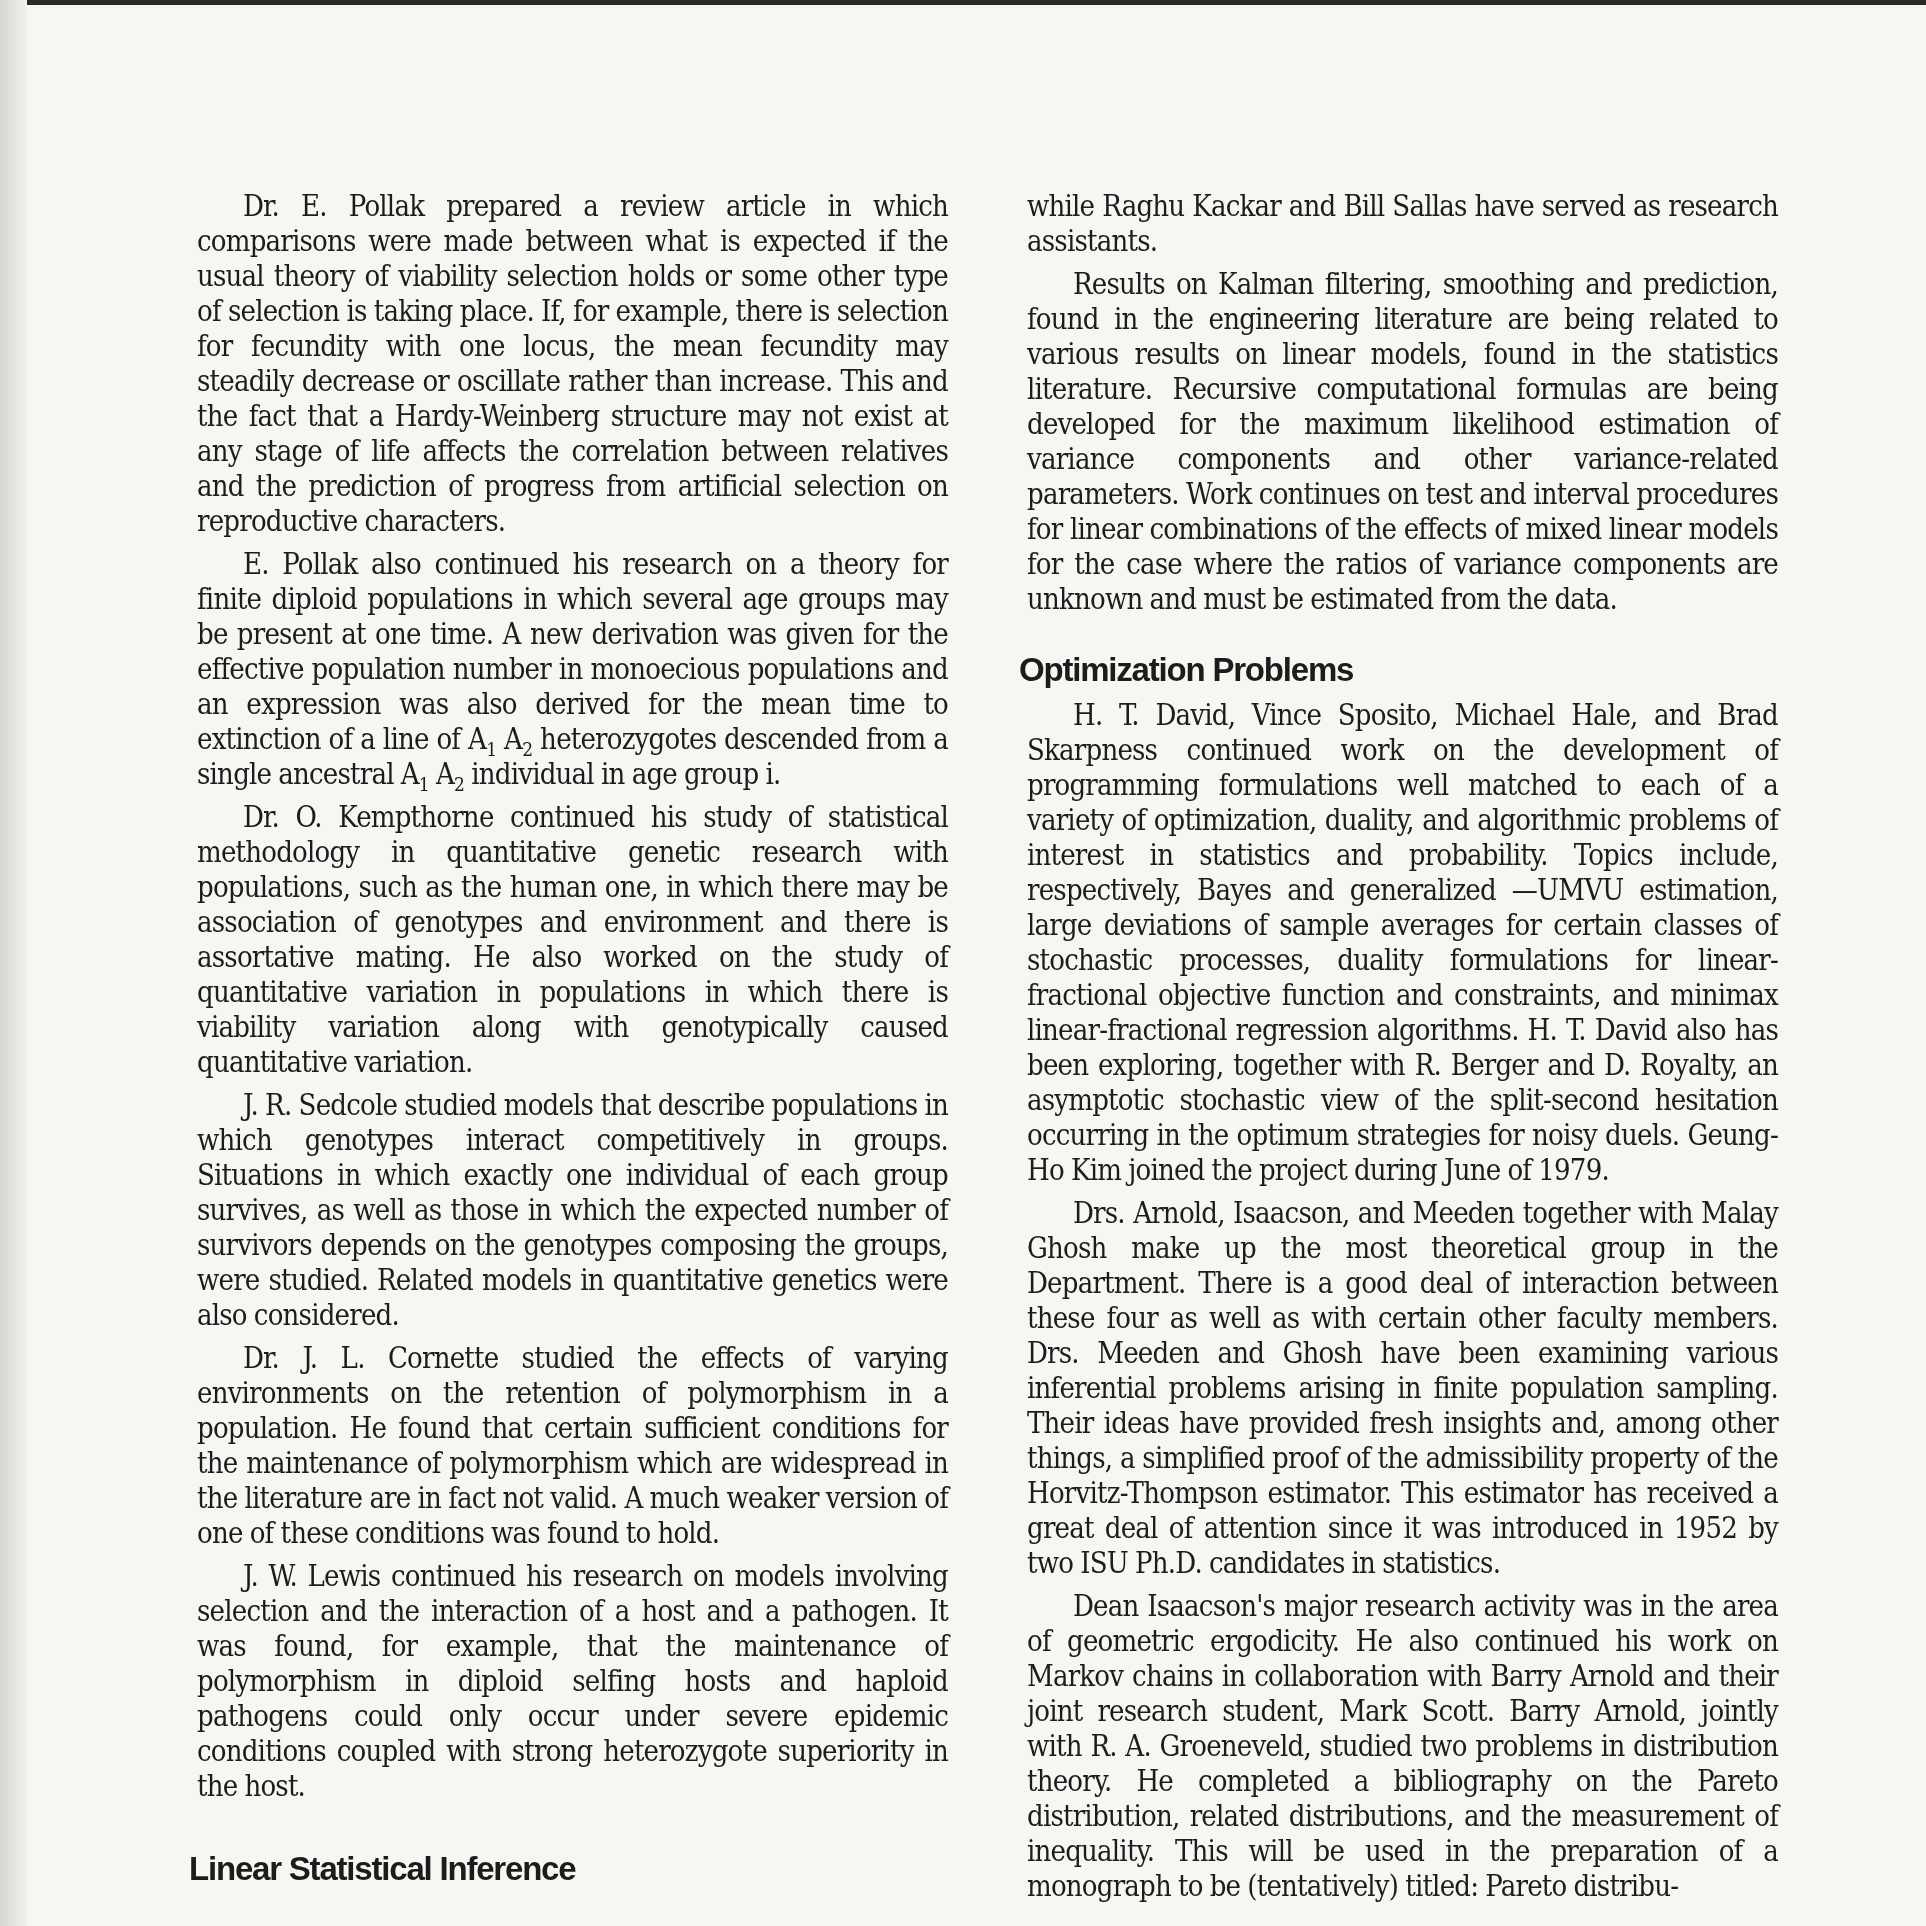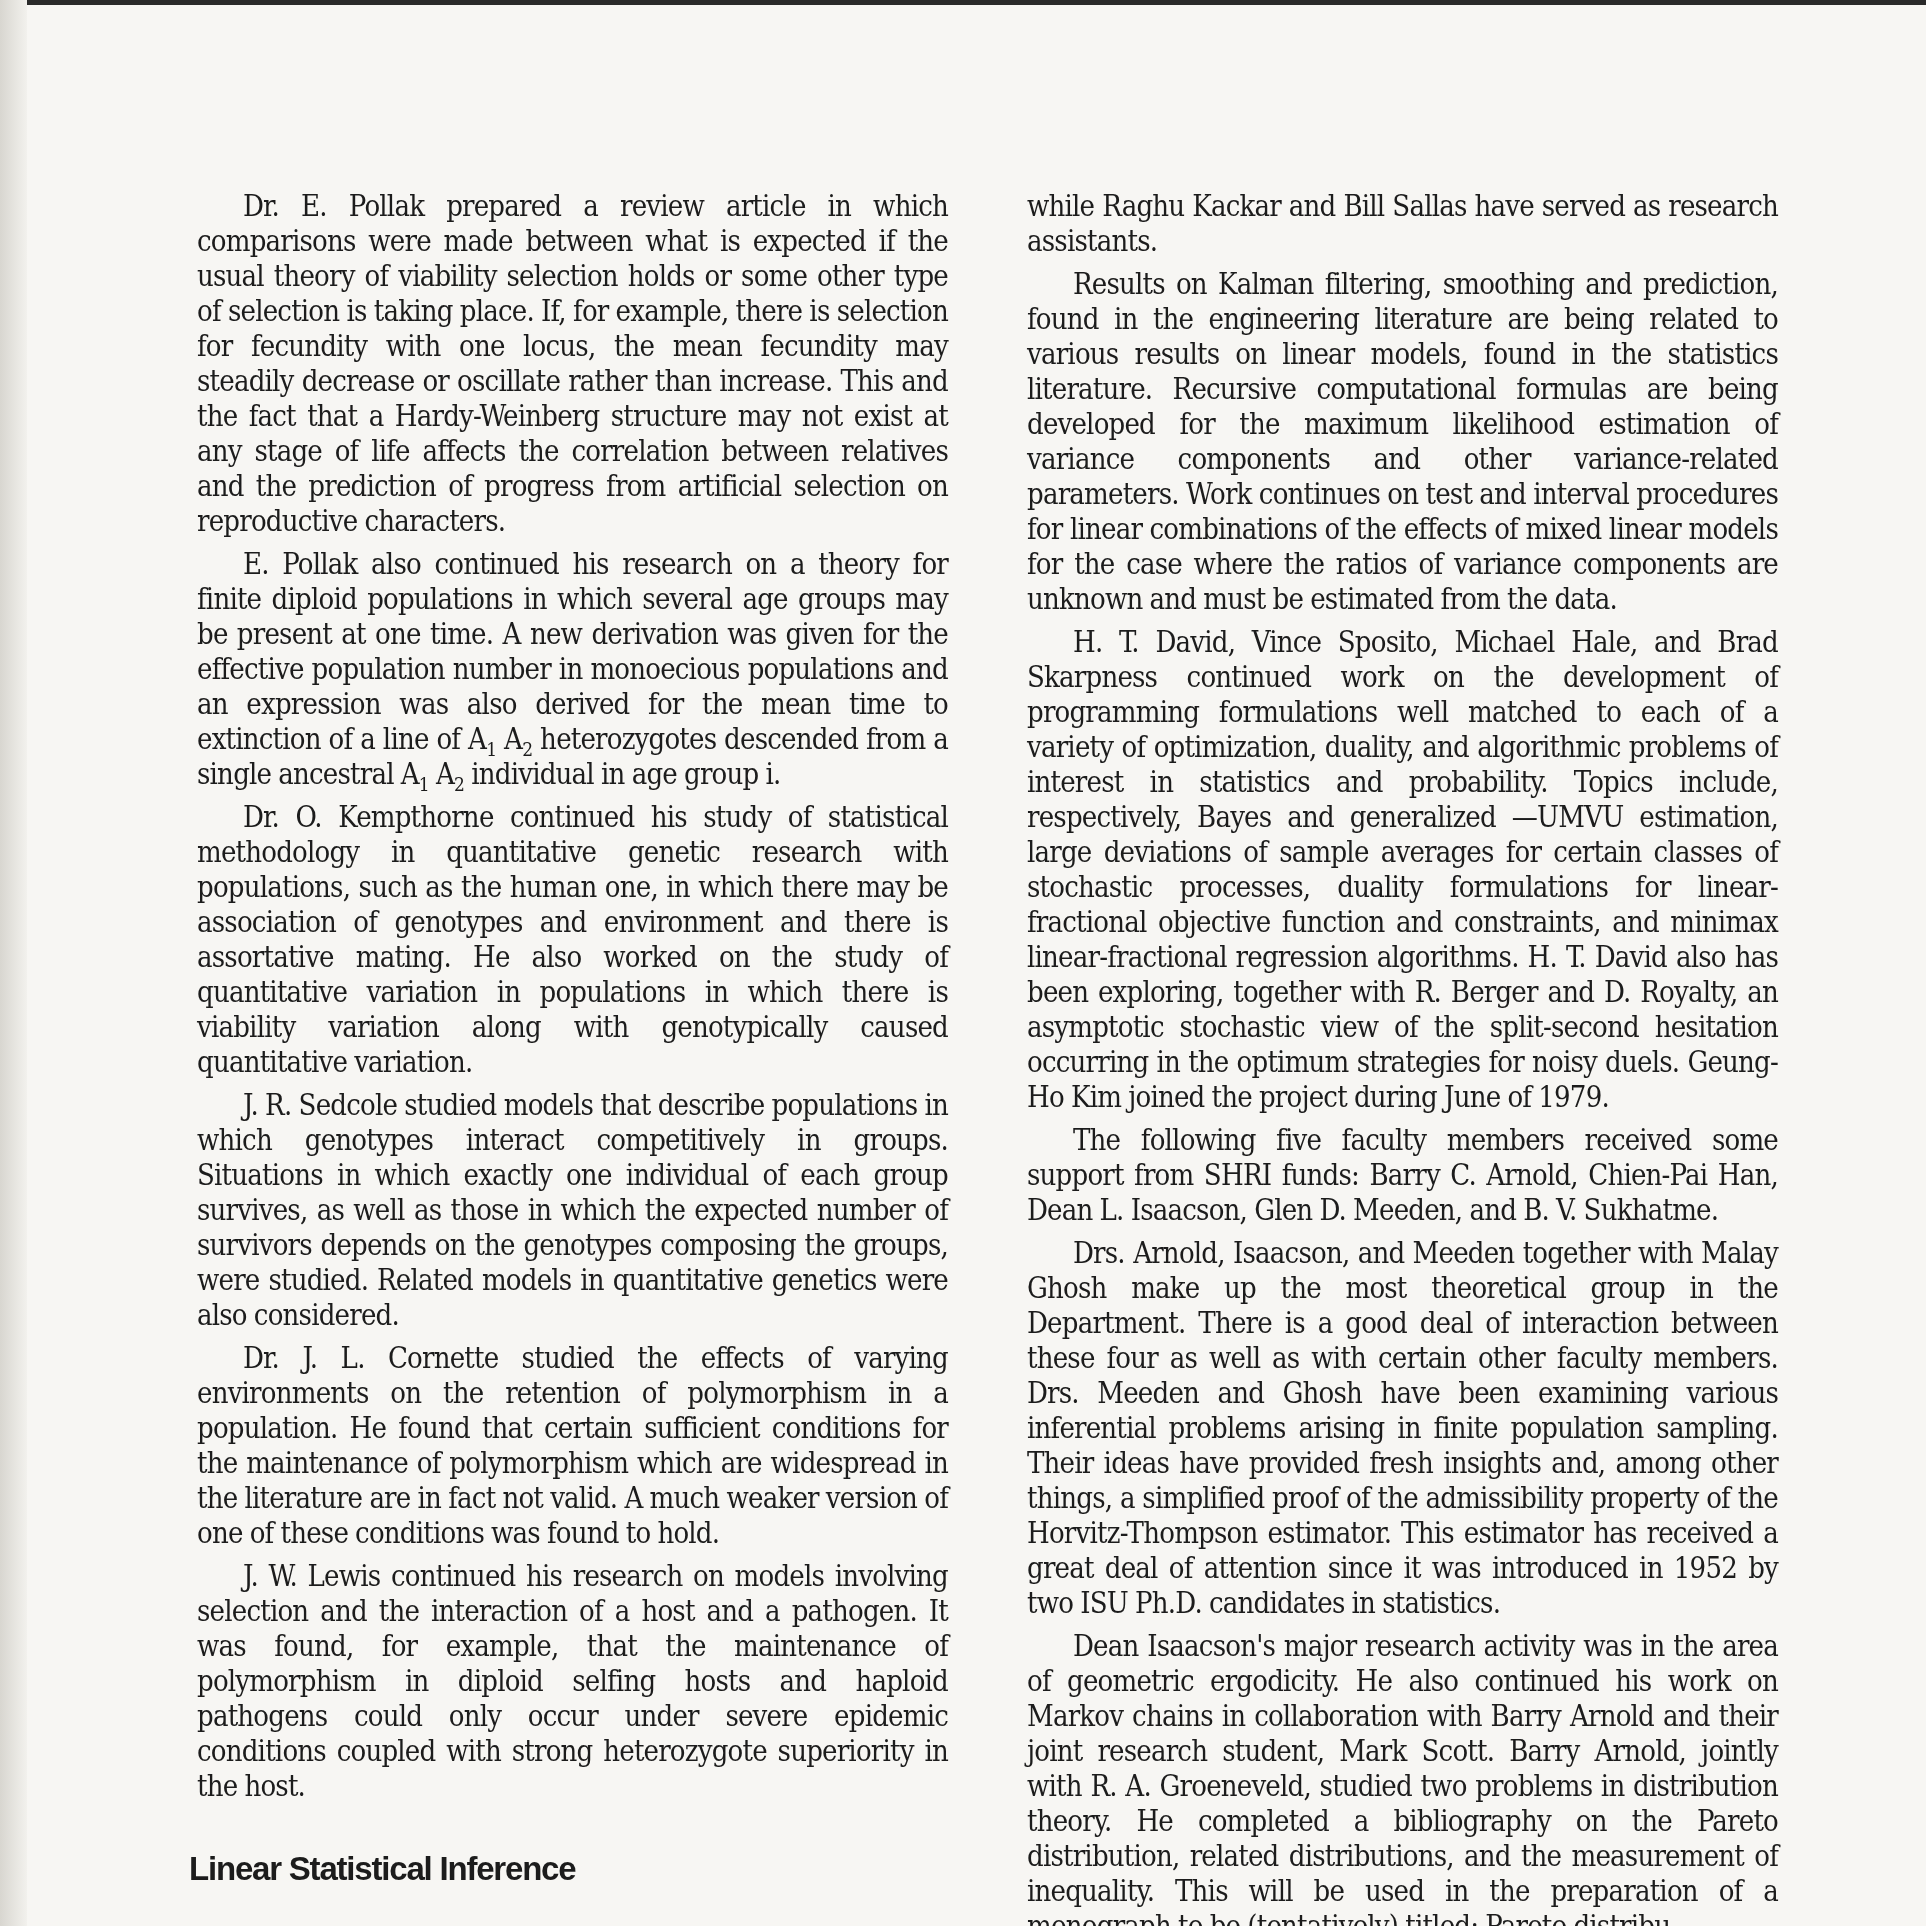--- a/index.html
+++ b/index.html
@@ -55,19 +55,19 @@
   <p class="para">J. W. Lewis continued his research on models involving selection and the interaction of a host and a pathogen. It was found, for example, that the maintenance of polymorphism in diploid selfing hosts and haploid pathogens could only occur under severe epidemic conditions coupled with strong heterozygote superiority in the host.</p>
 
   <h2 class="section-head">Linear Statistical Inference</h2>
 
 </div>
 
 <div class="column col-right">
   <p class="para no-indent">while Raghu Kackar and Bill Sallas have served as research assistants.</p>
   <p class="para">Results on Kalman filtering, smoothing and prediction, found in the engineering literature are being related to various results on linear models, found in the statistics literature. Recursive computational formulas are being developed for the maximum likelihood estimation of variance components and other variance-related parameters. Work continues on test and interval procedures for linear combinations of the effects of mixed linear models for the case where the ratios of variance components are unknown and must be estimated from the data.</p>
 
+  <h2 class="section-head first">Optimization Problems</h2>
   <p class="para">H. T. David, Vince Sposito, Michael Hale, and Brad Skarpness continued work on the development of programming formulations well matched to each of a variety of optimization, duality, and algorithmic problems of interest in statistics and probability. Topics include, respectively, Bayes and generalized —UMVU estimation, large deviations of sample averages for certain classes of stochastic processes, duality formulations for linear-fractional objective function and constraints, and minimax linear-fractional regression algorithms. H. T. David also has been exploring, together with R. Berger and D. Royalty, an asymptotic stochastic view of the split-second hesitation occurring in the optimum strategies for noisy duels. Geung-Ho Kim joined the project during June of 1979.</p>
 
-  <p class="para">The following five faculty members received some support from SHRI funds: Barry C. Arnold, Chien-Pai Han, Dean L. Isaacson, Glen D. Meeden, and B. V. Sukhatme.</p>
   <p class="para">Drs. Arnold, Isaacson, and Meeden together with Malay Ghosh make up the most theoretical group in the Department. There is a good deal of interaction between these four as well as with certain other faculty members. Drs. Meeden and Ghosh have been examining various inferential problems arising in finite population sampling. Their ideas have provided fresh insights and, among other things, a simplified proof of the admissibility property of the Horvitz-Thompson estimator. This estimator has received a great deal of attention since it was introduced in 1952 by two ISU Ph.D. candidates in statistics.</p>
   <p class="para">Dean Isaacson's major research activity was in the area of geometric ergodicity. He also continued his work on Markov chains in collaboration with Barry Arnold and their joint research student, Mark Scott. Barry Arnold, jointly with R. A. Groeneveld, studied two problems in distribution theory. He completed a bibliography on the Pareto distribution, related distributions, and the measurement of inequality. This will be used in the preparation of a monograph to be (tentatively) titled: Pareto distribu-</p>
 </div>
 
 
 </body></html>

